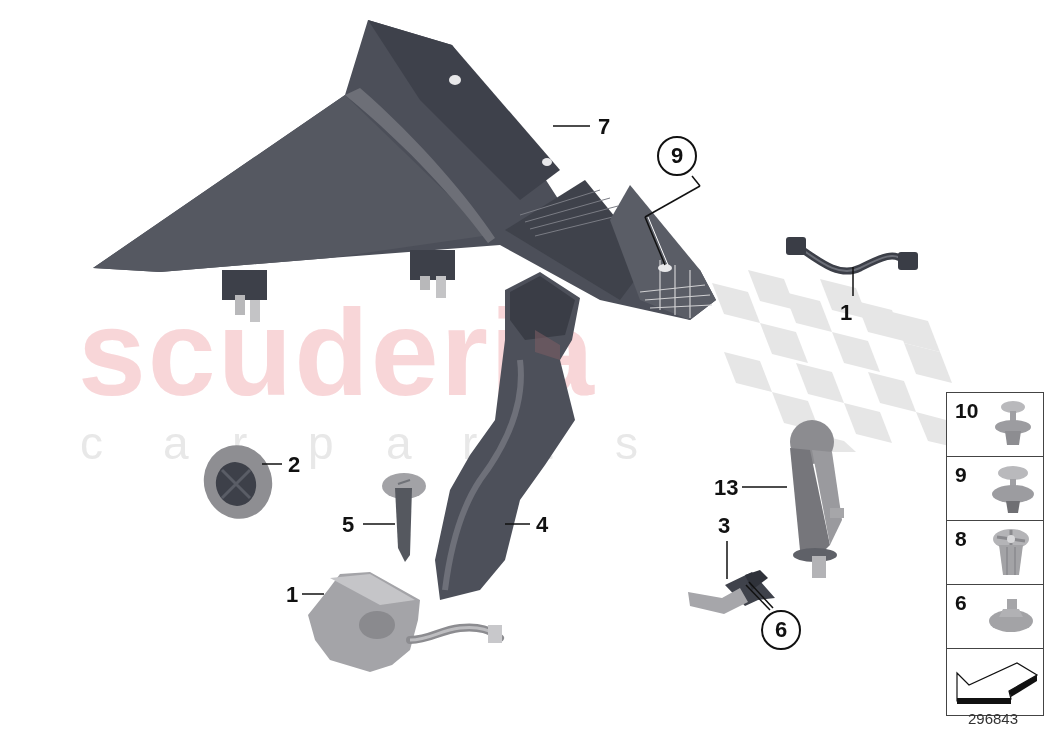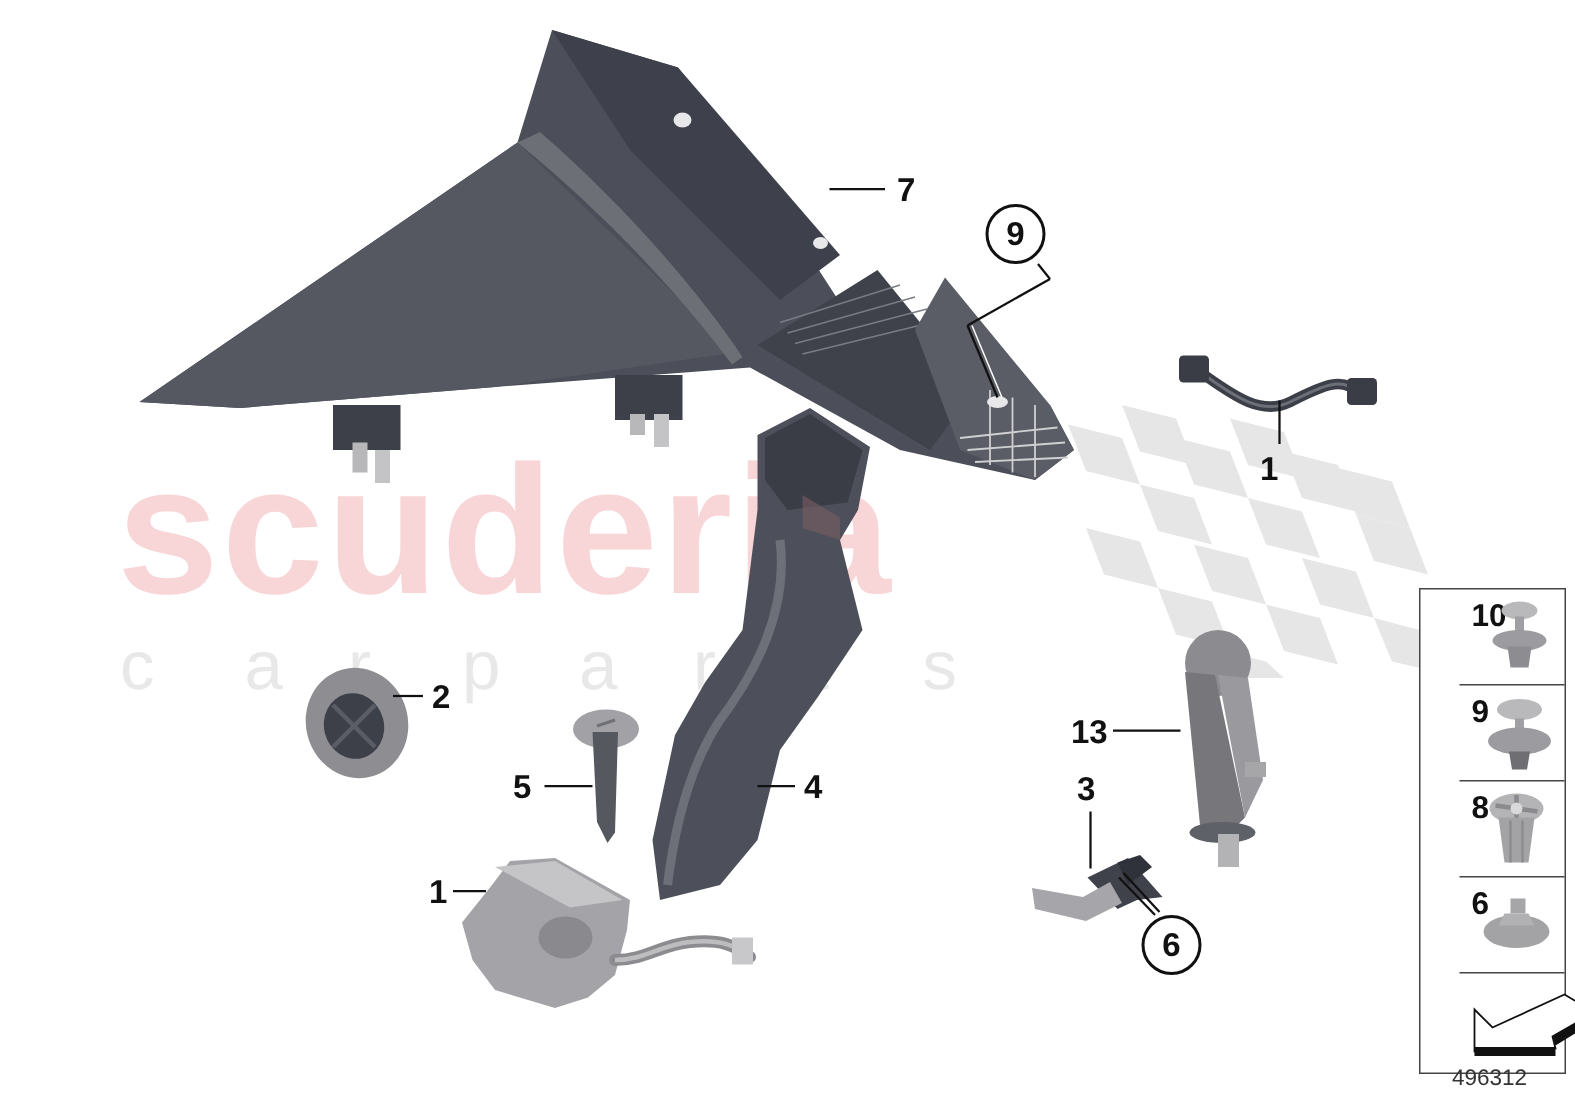--- a/index.html
+++ b/index.html
@@ -3,21 +3,21 @@
   <meta charset="utf-8">
   <style>
     html, body { margin: 0; padding: 0; background: #ffffff; }
     body { width: 1050px; height: 735px; position: relative; overflow: hidden; font-family: "Liberation Sans", sans-serif; }
     .stage { position: absolute; left: 0; top: 0; width: 1050px; height: 735px; }
     svg.art { position: absolute; left: 0; top: 0; width: 1050px; height: 735px; }
     .wm-main { position: absolute; left: 78px; top: 292px; font-family: "Liberation Sans", sans-serif; font-weight: bold; font-size: 122px; letter-spacing: 2px; color: #f7cfd2; line-height: 1; opacity: 0.85; }
     .wm-sub { position: absolute; top: 420px; font-family: "Liberation Sans", sans-serif; font-size: 46px; color: #e8e8e8; line-height: 1; }
     .callout { position: absolute; font-family: "Liberation Sans", sans-serif; font-weight: bold; font-size: 22px; color: #111; line-height: 1; }
     .circle-callout { position: absolute; width: 40px; height: 40px; border: 2px solid #111; border-radius: 50%; background: #fff; display: flex; align-items: center; justify-content: center; font-family: "Liberation Sans", sans-serif; font-weight: bold; font-size: 22px; color: #111; box-sizing: border-box; }
-    .legend { position: absolute; left: 946px; top: 392px; width: 98px; border: 1px solid #444; background: #fff; box-sizing: border-box; padding-left: 26px; }
+    .legend { position: absolute; left: 946px; top: 392px; width: 98px; border: 1px solid #444; background: #fff; box-sizing: border-box; }
     .legend-cell { position: relative; height: 63px; border-bottom: 1px solid #444; }
     .legend-cell:last-child { border-bottom: none; height: 66px; }
     .legend-num { position: absolute; left: 8px; top: 6px; font-weight: bold; font-size: 21px; color: #111; font-family: "Liberation Sans", sans-serif; }
     .legend-icon { position: absolute; right: 8px; top: 4px; width: 52px; height: 56px; }
     .diagram-id { position: absolute; left: 968px; top: 710px; font-size: 15px; color: #333; font-family: "Liberation Sans", sans-serif; }
   </style>
 </head>
 <body>
 
 <div class="stage">
@@ -210,14 +210,14 @@
     </div>
     <div class="legend-cell">
       <svg class="legend-icon" style="left:6px; right:auto; top:6px; width:86px; height:54px;" viewBox="0 0 86 54">
         <polygon points="4,18 16,30 64,8 84,20 56,36 58,44 4,46" fill="#fff" stroke="#111" stroke-width="1.2"></polygon>
         <polygon points="56,36 84,20 84,26 58,42" fill="#111"></polygon>
         <rect x="4" y="43" width="54" height="6" fill="#111"></rect>
       </svg>
     </div>
   </div>
 
-  <div class="diagram-id">496312</div>
+  <div class="diagram-id">296843</div>
 </div>
 
 </body></html>

